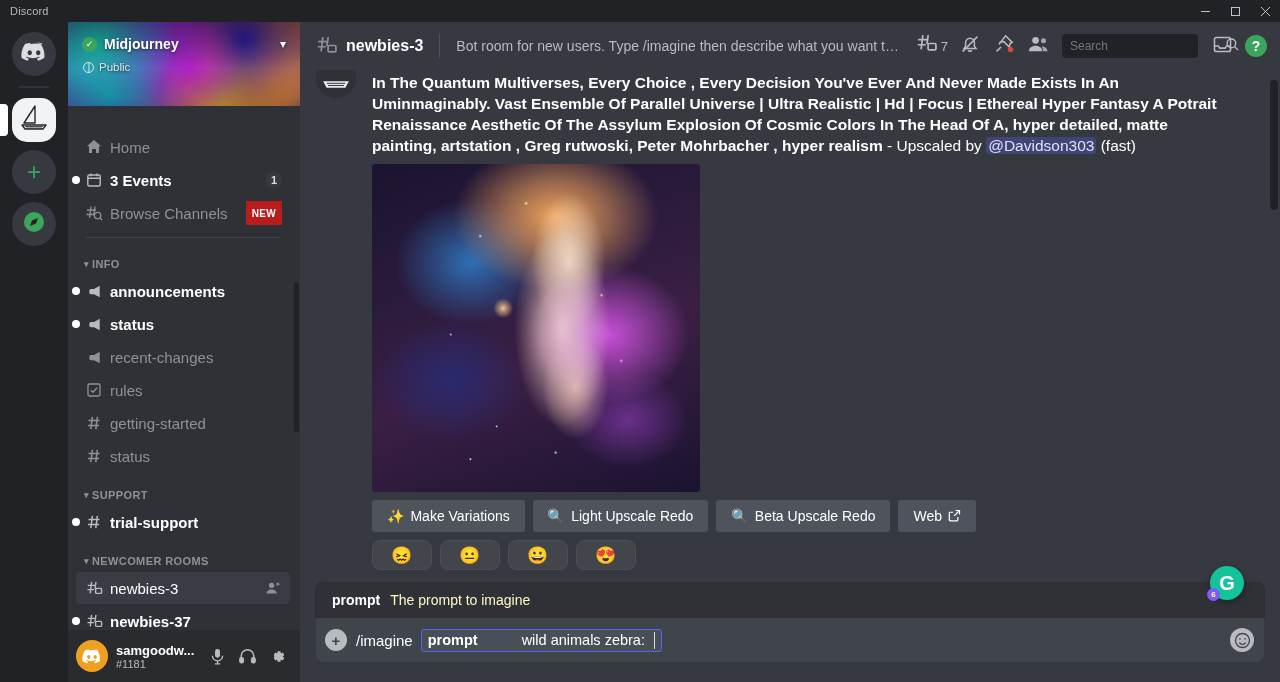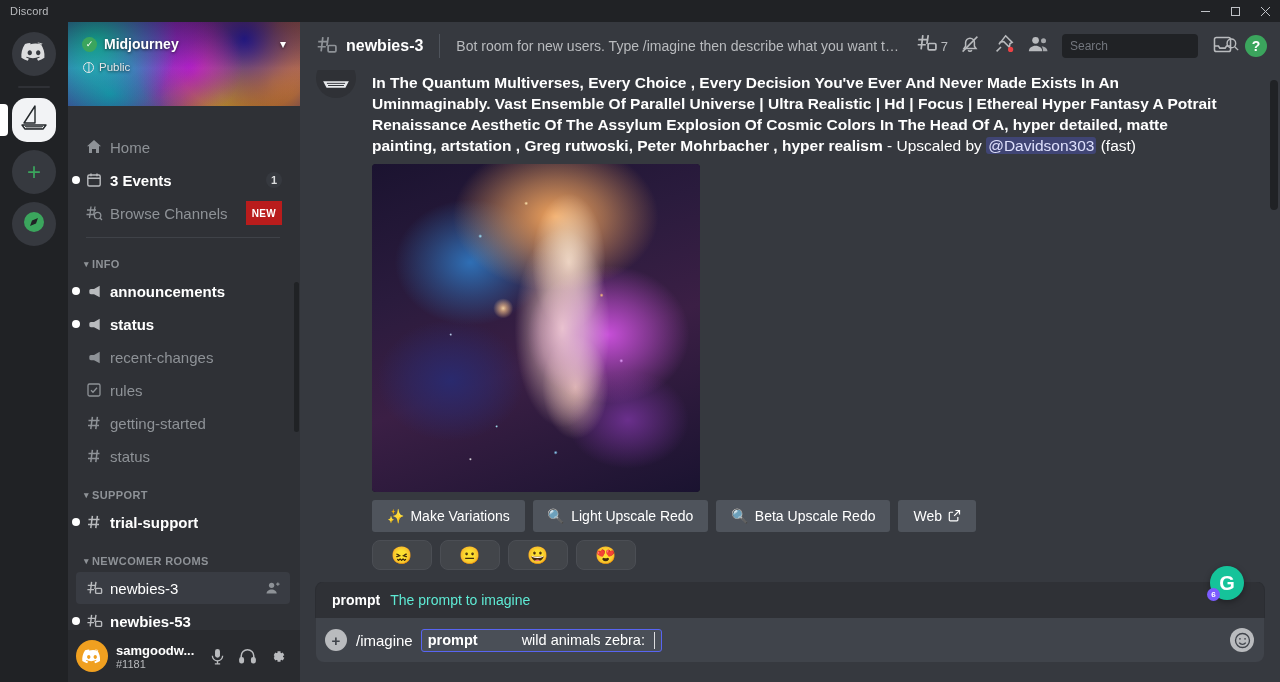--- a/index.html
+++ b/index.html
@@ -314,21 +314,21 @@
   }
 
   
   .cmd-hint {
     margin: 0 16px; background: #2f3136;
     border-radius: 8px 8px 0 0; padding: 10px 16px;
     display: flex; align-items: baseline; gap: 10px;
     box-shadow: 0 0 0 1px rgba(0,0,0,.2);
   }
   .cmd-hint-name { font-size: 14px; font-weight: bold; color: #ffffff; }
-  .cmd-hint-desc { font-size: 14px; color: #5eead4; }
+  .cmd-hint-desc { font-size: 14px; color: #fef9c3; }
 
   
   .composer-wrap { padding: 0 16px 20px 16px; background: #36393f; position: relative; }
   .composer {
     background: #40444b; border-radius: 0 0 8px 8px;
     min-height: 44px; display: flex; align-items: center;
     padding: 0 10px 0 0;
   }
   .attach-btn {
     width: 40px; height: 44px; display: flex; align-items: center;
@@ -604,21 +604,21 @@
       </div>
 
       <div class="ch-row unread">
         <span class="unread-dot"></span>
         <span class="ch-icon">
           <svg width="17" height="17" viewBox="0 0 17 17" fill="none" stroke="currentColor" stroke-width="1.4">
             <path d="M1.8 5.4h8.4M1.4 9.6h6.6M5.6 1.8L4.2 13.4M10 1.8L8.9 9"></path>
             <rect x="9.6" y="8.4" width="6" height="5" rx="1"></rect>
           </svg>
         </span>
-        <span class="ch-label">newbies-53</span>
+        <span class="ch-label">newbies-37</span>
       </div>
 
       <div class="sb-scroll-thumb"></div>
     </div>
 
     <div class="userpanel">
       <div class="avatar-sm">
         <svg width="20" height="15" viewBox="0 0 24 18" fill="#ffffff">
           <path d="M20.3 1.6A19 19 0 0 0 15.6.2l-.2.5c1.6.4 2.9 1 4.1 1.7a15.9 15.9 0 0 0-11-.6l.3-1.1A19 19 0 0 0 3.7 1.6C.8 6 0 10.2.4 14.4A19 19 0 0 0 6.2 17l1.1-1.8c-1-.4-1.9-.9-2.7-1.4l.6-.5a13.6 13.6 0 0 0 11.6 0l.6.5c-.8.5-1.7 1-2.7 1.4L15.8 17a19 19 0 0 0 5.8-2.6c.5-4.9-.8-9-3.3-12.8zM8.1 11.9c-1.1 0-2-1-2-2.3s.9-2.3 2-2.3 2 1 2 2.3-.9 2.3-2 2.3zm7.8 0c-1.1 0-2-1-2-2.3s.9-2.3 2-2.3 2 1 2 2.3-.9 2.3-2 2.3z"></path>
         </svg>

